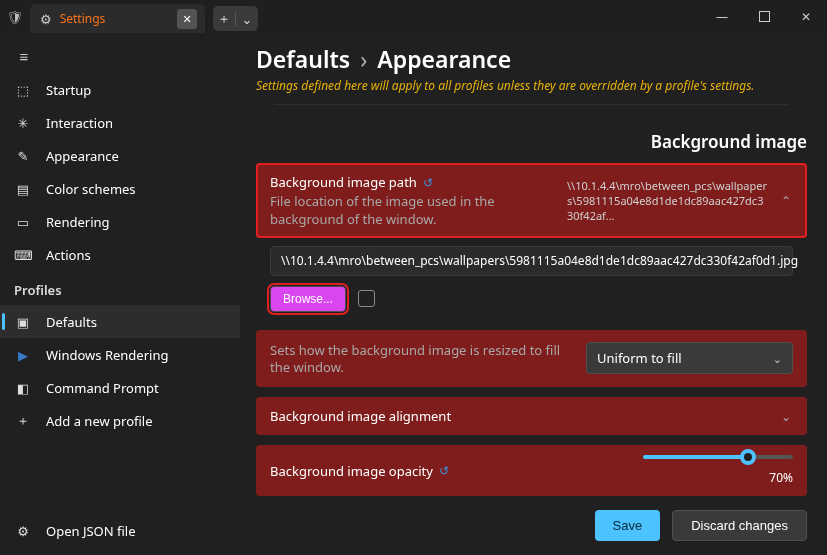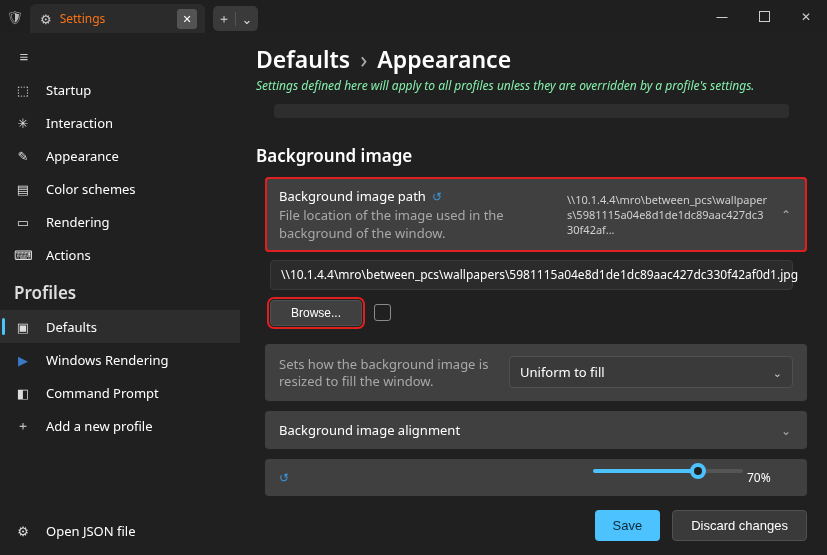--- a/index.html
+++ b/index.html
@@ -81,64 +81,64 @@
   .sb-item.selected {
     background: #2d2d2d;
     position: relative;
   }
   .sb-item.selected::before {
     content:""; position:absolute; left:2px; top:8px; bottom:8px; width:3px;
     background:#4cc2ff; border-radius:2px;
   }
   .sb-header {
     padding: 10px 14px 6px 14px;
-    color:#ddd; font-size:17px; font-weight:600;
+    color:#ddd; font-size:13px; font-weight:600;
   }
   .sb-spacer { flex:1; }
 
   .content {
     flex: 1;
     padding: 10px 20px 14px 16px;
     display:flex; flex-direction:column;
     overflow:hidden;
   }
   .breadcrumb {
     font-size: 23px;
     font-weight: 600;
     display:flex; align-items:center; gap:10px;
   }
   .crumb-sep { color:#aaa; font-weight:400; }
   .subtitle {
     font-style: italic;
-    color: #86efac;
+    color: #eab308;
     font-size: 12px;
     margin-top: 2px;
   }
   .grayblock {
     background:#2e2e2e;
     height:18px;
     border-radius:4px;
     margin:10px 0 0 18px;
     width: calc(100% - 36px);
   }
   .section-h {
     font-size: 17px;
     font-weight:600;
     margin-top: 26px;
+    text-align: right;
   }
   .card {
-    background:#404040;
+    background:#7f1d1d;
     border-radius:4px;
     margin-top:10px;
     padding:10px 14px;
     display:flex;
     align-items:center;
     gap:12px;
     position:relative;
-    margin-left:9px;
   }
   .card.red-outline { outline: 2px solid #e02020; outline-offset:-2px; }
   .card .left { flex:1; }
   .card .title { font-size:13px; color:#fff; display:flex; align-items:center; gap:6px;}
   .card .desc { font-size:13px; color:#a8a8a8; margin-top:2px; line-height:1.35;}
   .card .value { font-size:11px; color:#d0d0d0; width:200px; word-break:break-all; }
   .card .chev { color:#aaa; font-size:12px; width:14px; text-align:center; }
   .reset-ico { color:#3a96dd; font-size:12px; }
 
   .pathbox {
@@ -149,44 +149,44 @@
     color:#fff;
     margin:8px 0 0 14px;
     width:calc(100% - 28px);
     line-height:1.3;
   }
   .controls-row {
     display:flex; align-items:center; gap:12px;
     margin:10px 0 0 14px;
   }
   .browse-btn {
-    background:#404040; border:1px solid #505050;
+    background:#d946ef; border:1px solid #505050;
     color:#fff; font-size:12px;
-    padding:5px 20px;
+    padding:5px 12px;
     border-radius:4px;
   }
   .red-box { outline:2px solid #e02020; outline-offset:1px; }
   .checkbox {
     width:17px; height:17px; border:1px solid #8a8a8a; border-radius:3px;
   }
   .checkbox-label { font-size:13px; color:#fff; }
 
   .select-pill {
     background:#3a3a3a; border:1px solid #505050;
     border-radius:4px;
     padding:6px 10px;
-    width:284px;
+    width:207px;
     display:flex; align-items:center;
     font-size:13px;
     color:#fff;
   }
   .select-pill .sp { flex:1; }
   .select-pill .chv { color:#ccc; font-size:11px; }
 
-  .slider-wrap { display:flex; align-items:flex-start; gap:4px; width:200px;}
+  .slider-wrap { display:flex; align-items:flex-end; gap:10px; width:200px;flex-direction:column;}
   .slider {
     width:150px; height:4px; background:#555; border-radius:2px;
     position:relative;
   }
   .slider .fill { position:absolute; left:0; top:0; height:4px; background:#4cc2ff; border-radius:2px; width:70%; }
   .slider .thumb {
     position:absolute; top:50%; left:70%; width:16px; height:16px;
     background:#202020; border:4px solid #4cc2ff; border-radius:50%;
     transform:translate(-50%,-50%);
   }
@@ -325,20 +325,21 @@
     <div class="card">
       <div class="left">
         <div class="title">Background image alignment</div>
       </div>
       <div class="chev">⌄</div>
     </div>
 
     <div class="card">
       <div class="left">
         <div class="title">
+          <span>Background image opacity</span>
           <span class="reset-ico">↺</span>
         </div>
       </div>
       <div class="slider-wrap">
         <div class="slider">
           <div class="fill"></div>
           <div class="thumb"></div>
         </div>
         <span class="slider-val">70%</span>
       </div>

